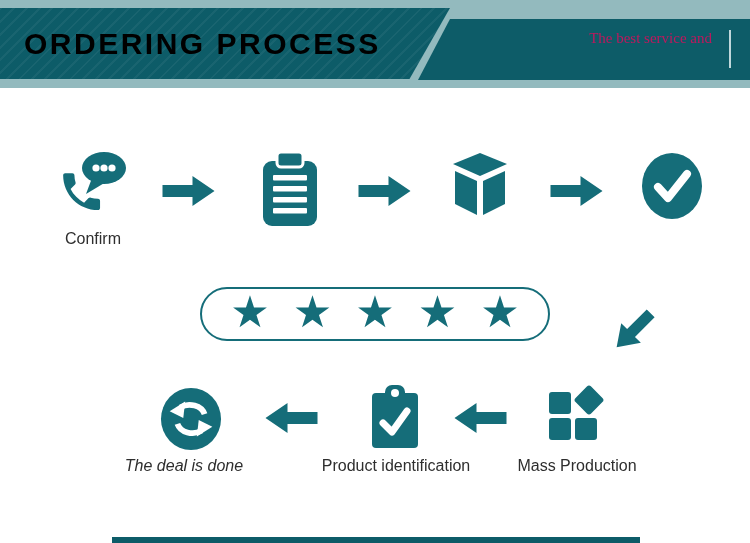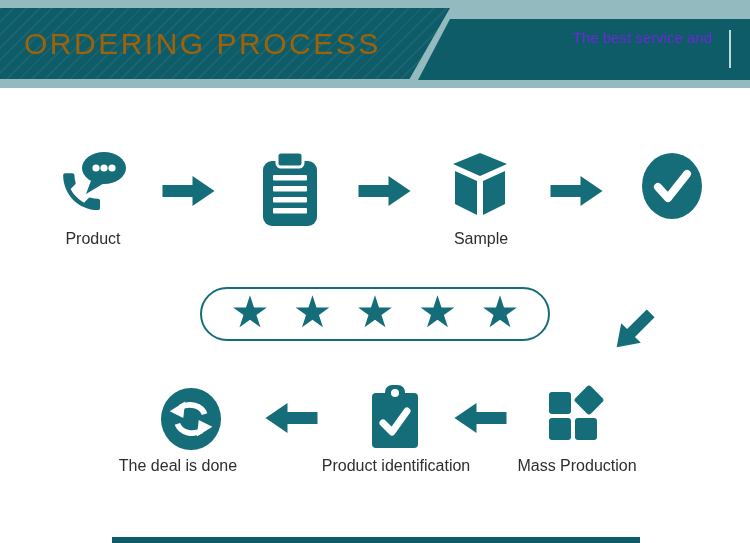--- a/index.html
+++ b/index.html
@@ -16,26 +16,26 @@
   }
   .header-left .hatch{
     position:absolute;inset:0;
     background:repeating-linear-gradient(135deg,rgba(255,255,255,0.05) 0 2px,transparent 2px 9px);
   }
   .header-right{
     position:absolute;left:410px;top:19px;width:340px;height:61px;background:#0d5c68;
     clip-path:polygon(40px 0,100% 0,100% 100%,8px 100%);
   }
   .slide-title{
-    position:absolute;left:24px;top:27px;color:#a16207;font-size:30px;font-weight:400;
+    position:absolute;left:24px;top:27px;color:#000000;font-size:30px;font-weight:700;
     letter-spacing:2.5px;white-space:nowrap;
   }
   .tagline{
     position:absolute;left:430px;top:29px;width:282px;text-align:right;
-    color:#6d28d9;font-size:15px;line-height:18px;
+    color:#be185d;font-size:15px;line-height:18px;font-family:Liberation Serif, serif;
   }
   .header-vline{position:absolute;left:729px;top:30px;width:2px;height:38px;background:rgba(236,246,247,0.8);}
   
   .abs{position:absolute;}
   .step-label{
     position:absolute;top:229px;height:20px;text-align:center;color:#2e2e2e;
     font-size:16px;line-height:20px;white-space:nowrap;
   }
   .step-label.row2{top:456px;}
   svg{display:block;overflow:visible;}
@@ -124,22 +124,21 @@
       </svg>
   </div>
 
   <div class="abs" style="left:642px;top:152px;">
     <svg width="60" height="68" viewBox="0 0 60 68">
       <ellipse class="teal" cx="30" cy="34" rx="30" ry="33"></ellipse>
       <path d="M16,35 L26,46 L45,22" fill="none" stroke="#fff" stroke-width="8" stroke-linecap="round" stroke-linejoin="round"></path>
     </svg>
   </div>
 
-  <div class="step-label" style="left:33px;width:120px;">Product</div>
-  <div class="step-label" style="left:421px;width:120px;">Sample</div>
+  <div class="step-label" style="left:33px;width:120px;">Confirm</div>
 
   <div class="star-pill">
     <span class="star">★</span>
     <span class="star">★</span>
     <span class="star">★</span>
     <span class="star">★</span>
     <span class="star">★</span>
   </div>
 
   <div class="diag-wrap">
@@ -183,19 +182,19 @@
     <svg width="62" height="62" viewBox="0 0 62 62">
       <g class="teal">
         <rect x="2" y="5" width="22" height="22" rx="3"></rect>
         <rect x="2" y="31" width="22" height="22" rx="3"></rect>
         <rect x="28" y="31" width="22" height="22" rx="3"></rect>
         <rect x="31" y="2" width="22" height="22" rx="3" transform="rotate(45 42 13)"></rect>
       </g>
     </svg>
   </div>
 
-  <div class="step-label row2" style="left:88px;width:180px;">The deal is done</div>
+  <div class="step-label row2" style="left:94px;width:180px;font-style:italic;">The deal is done</div>
   <div class="step-label row2" style="left:296px;width:200px;">Product identification</div>
   <div class="step-label row2" style="left:487px;width:180px;">Mass Production</div>
 
   <div class="footer-bar"></div>
 
 </div>
 
 </body></html>

